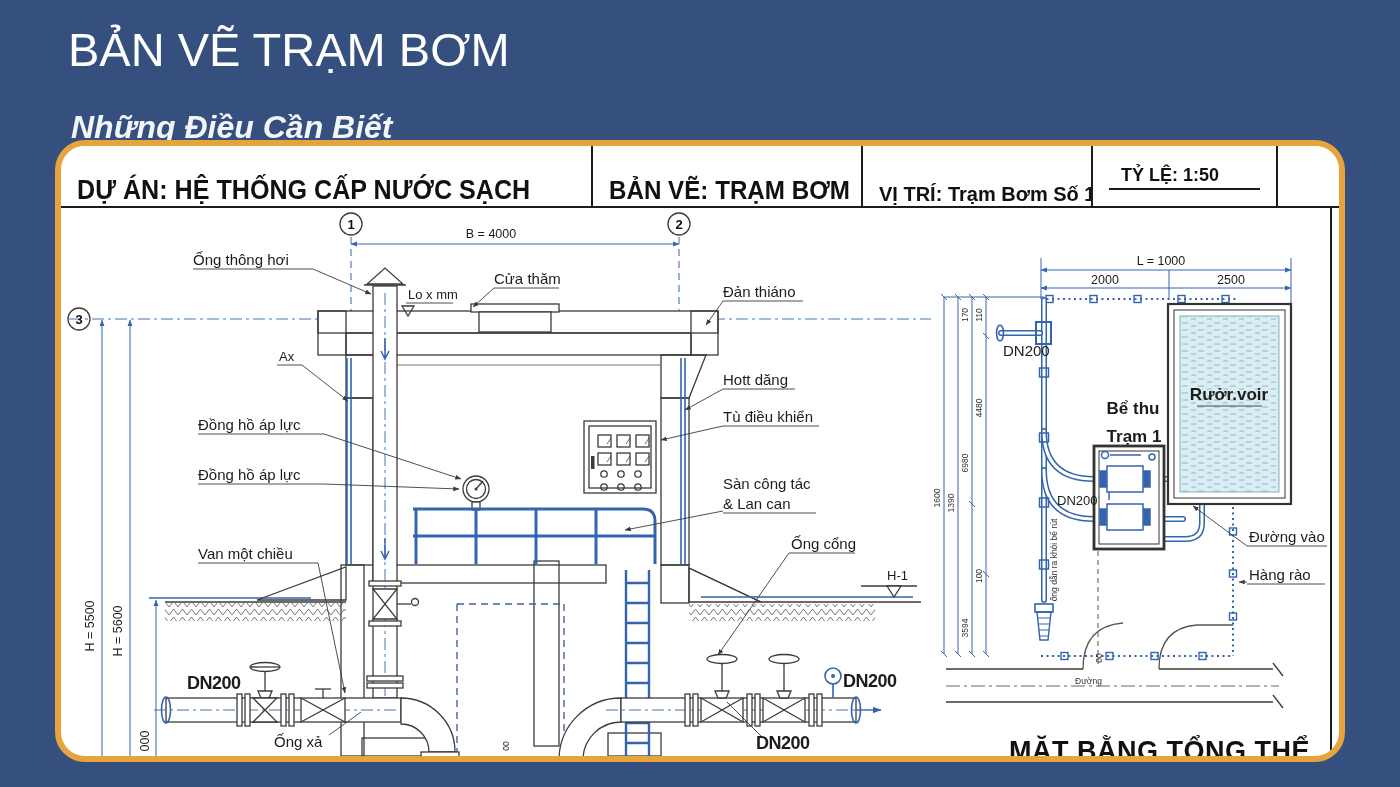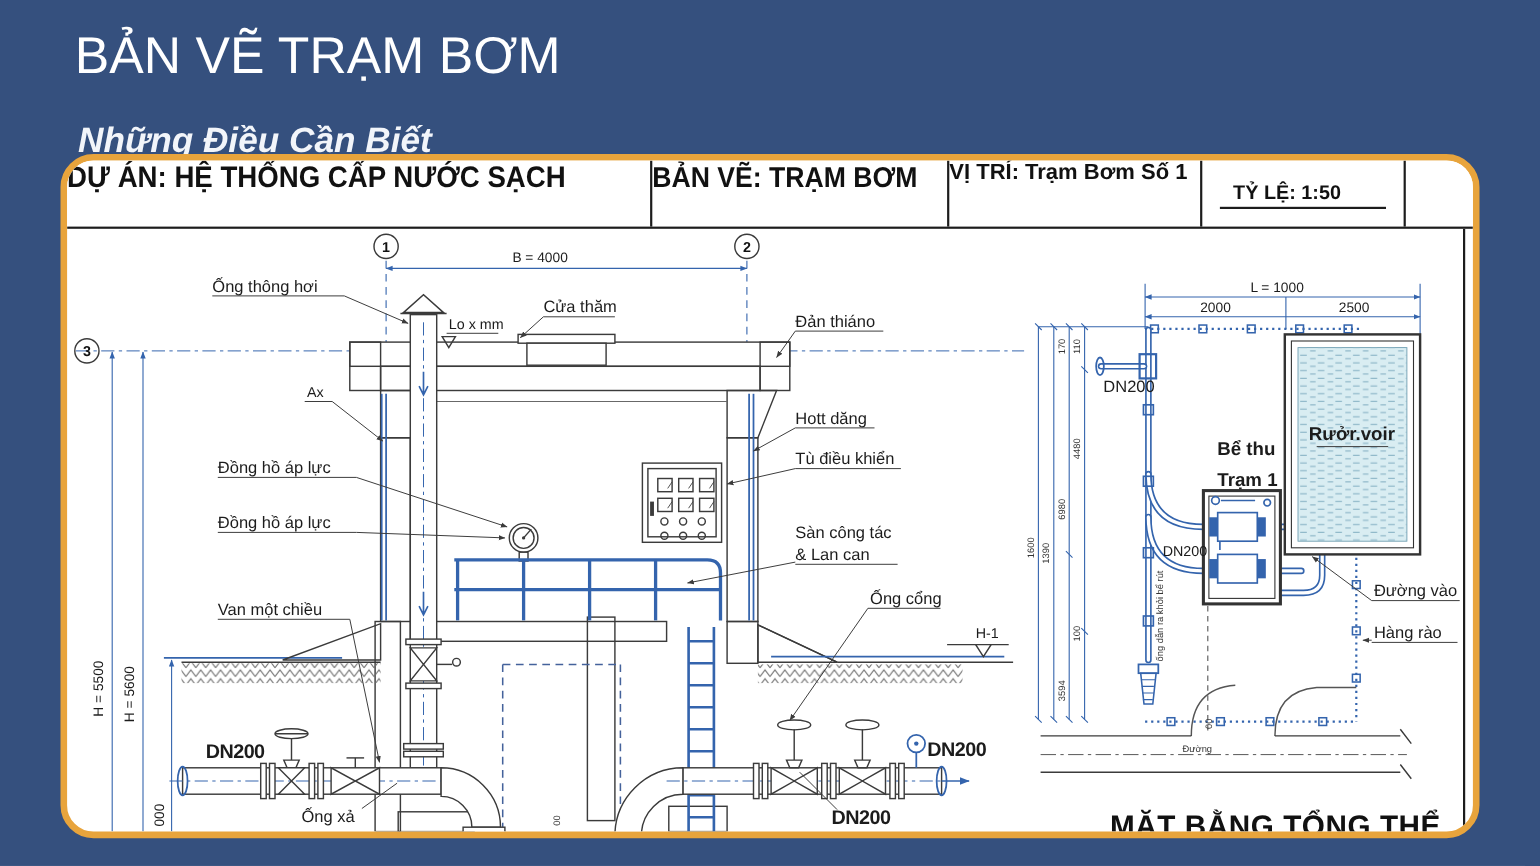--- a/index.html
+++ b/index.html
@@ -3,21 +3,21 @@
 <meta charset="utf-8">
 <style>
   html,body{margin:0;padding:0;background:#35507E;}
   .page{position:relative;width:1400px;height:787px;overflow:hidden;background:#35507E;
         font-family:"Liberation Sans","DejaVu Sans",sans-serif;}
   .hd-title{position:absolute;left:68px;top:22px;font-size:47px;font-weight:400;color:#ffffff;letter-spacing:0;}
   .hd-sub{position:absolute;left:71px;top:85px;font-size:32px;font-style:italic;font-weight:700;color:#f2f5fa;margin-top:24px;}
   .card{position:absolute;left:55px;top:140px;width:1290px;height:622px;box-sizing:border-box;
         background:#ffffff;border:6px solid #E8A43C;border-radius:30px;overflow:hidden;}
   .tb{display:flex;height:62px;border-bottom:2.5px solid #1c1c1c;box-sizing:border-box;background:#fff;}
-  .tbc{border-right:2.5px solid #1c1c1c;display:flex;align-items:flex-start;box-sizing:border-box;color:#111;white-space:nowrap;overflow:hidden;}
+  .tbc{border-right:2.5px solid #1c1c1c;display:flex;align-items:flex-end;padding-left:16px;box-sizing:border-box;color:#111;white-space:nowrap;overflow:hidden;}
   .c1{width:532px;font-size:27px;font-weight:800;}
   .c1 span,.c2 span{display:inline-block;transform:scaleX(.93);transform-origin:left center;}
   .c2{width:270px;font-size:26px;font-weight:800;}
   .c3{width:230px;font-size:20px;font-weight:700;}
   .c4{width:185px;padding:16px;flex-direction:column;align-items:stretch;}
   .c4r{flex:1;display:flex;align-items:center;padding-left:12px;font-size:18px;font-weight:700;box-sizing:border-box;}
   .c4r.first{border-bottom:2px solid #1c1c1c;}
   svg.draw{display:block;}
   svg text{font-family:"Liberation Sans","DejaVu Sans",sans-serif;}
   .L{font-size:15px;fill:#1c1c1c;}

